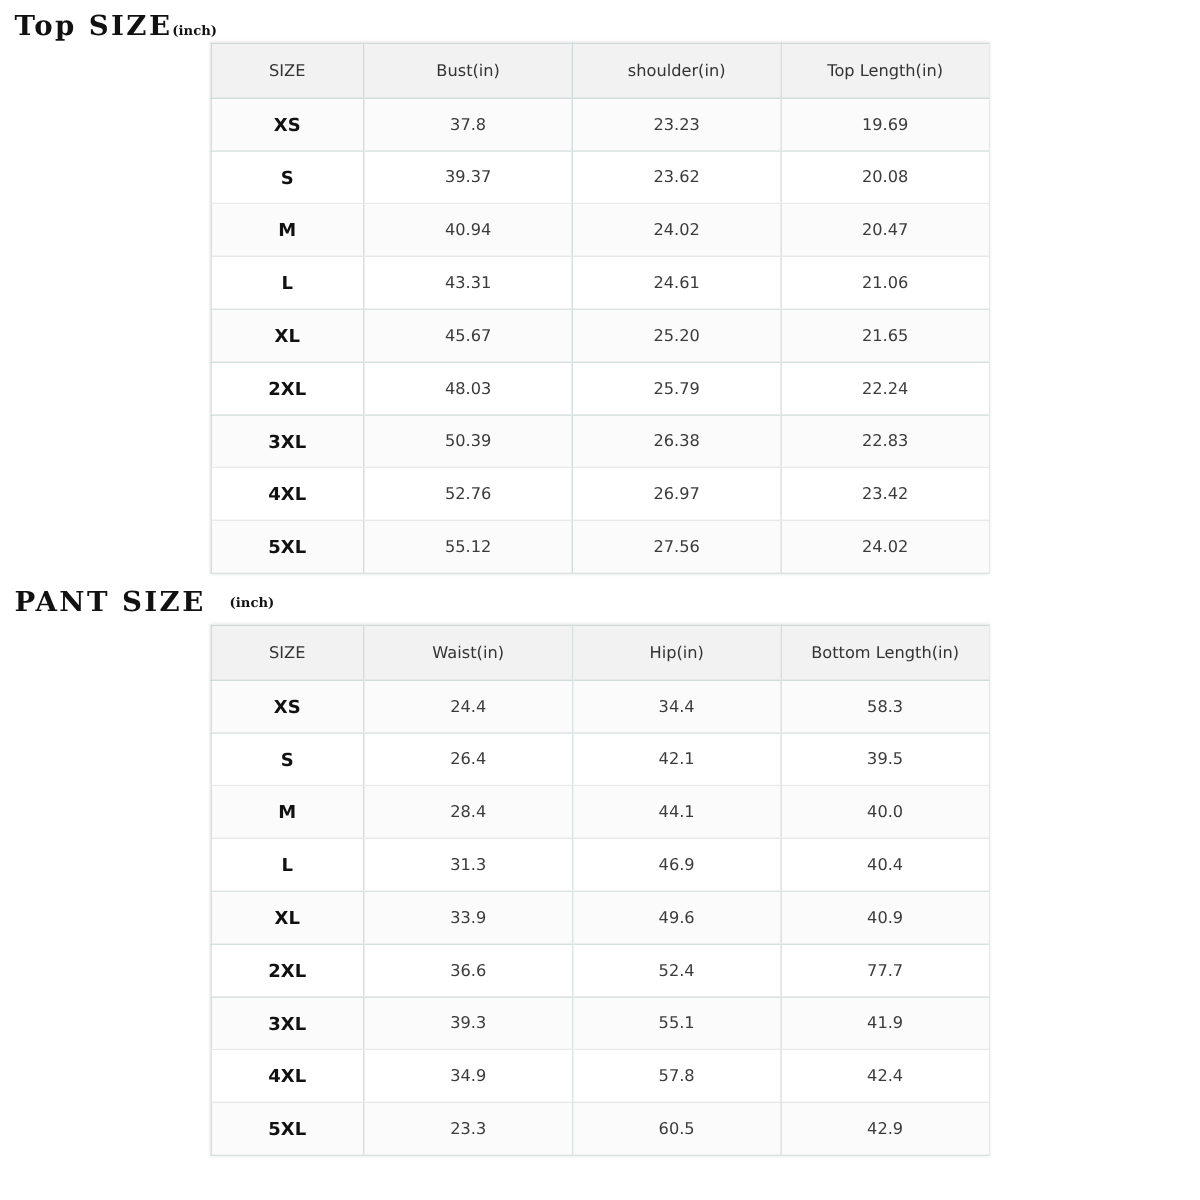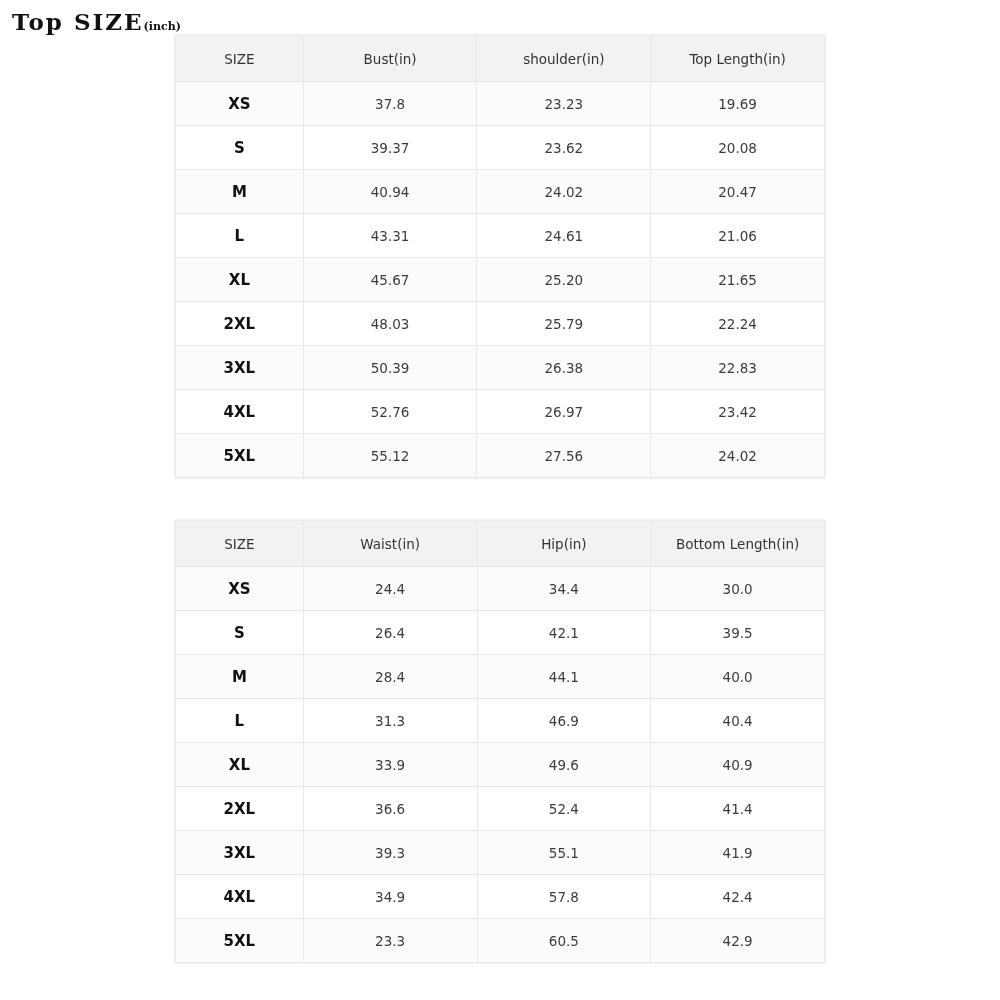--- a/index.html
+++ b/index.html
@@ -182,20 +182,23 @@
       </tr>
       <tr>
         <td class="size-cell">5XL</td>
         <td>55.12</td>
         <td>27.56</td>
         <td>24.02</td>
       </tr>
     </tbody>
   </table>
 
+  <div class="section-heading" id="heading-pant">
+    <span class="main">PANT SIZE</span><span class="unit">(inch)</span>
+  </div>
 
   <table class="size-table" id="table-pant">
     <colgroup>
       <col class="c1">
         <col class="c2">
         <col class="c3">
         <col class="c4">
     </colgroup>
     <thead>
       <tr>
@@ -203,21 +206,21 @@
         <th>Waist(in)</th>
         <th>Hip(in)</th>
         <th>Bottom Length(in)</th>
       </tr>
     </thead>
     <tbody>
       <tr>
         <td class="size-cell">XS</td>
         <td>24.4</td>
         <td>34.4</td>
-        <td>30.0</td>
+        <td>58.3</td>
       </tr>
       <tr>
         <td class="size-cell">S</td>
         <td>26.4</td>
         <td>42.1</td>
         <td>39.5</td>
       </tr>
       <tr>
         <td class="size-cell">M</td>
         <td>28.4</td>
@@ -233,21 +236,21 @@
       <tr>
         <td class="size-cell">XL</td>
         <td>33.9</td>
         <td>49.6</td>
         <td>40.9</td>
       </tr>
       <tr>
         <td class="size-cell">2XL</td>
         <td>36.6</td>
         <td>52.4</td>
-        <td>41.4</td>
+        <td>77.7</td>
       </tr>
       <tr>
         <td class="size-cell">3XL</td>
         <td>39.3</td>
         <td>55.1</td>
         <td>41.9</td>
       </tr>
       <tr>
         <td class="size-cell">4XL</td>
         <td>34.9</td>

